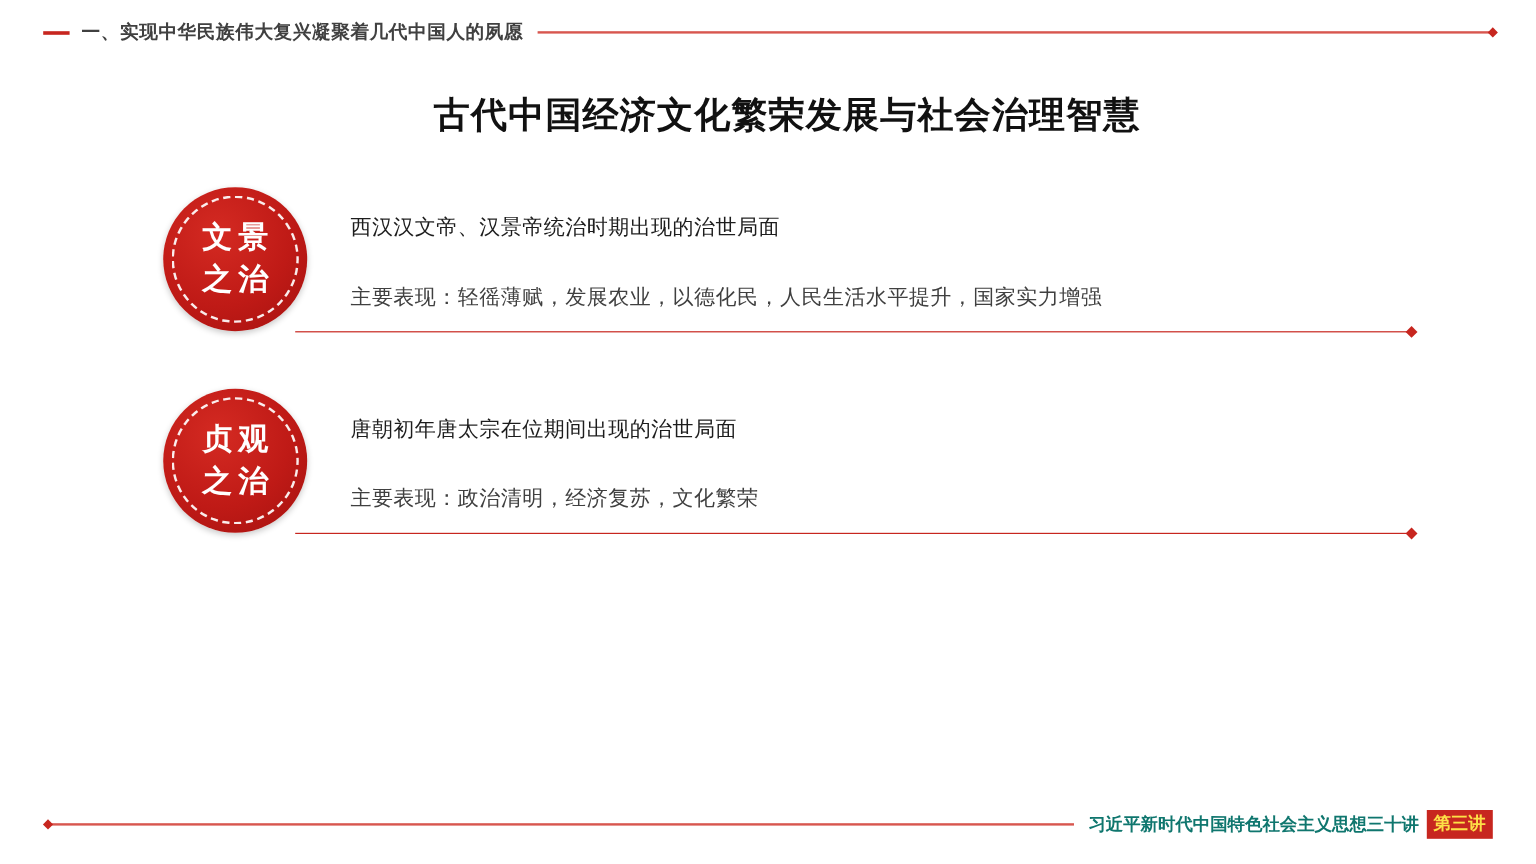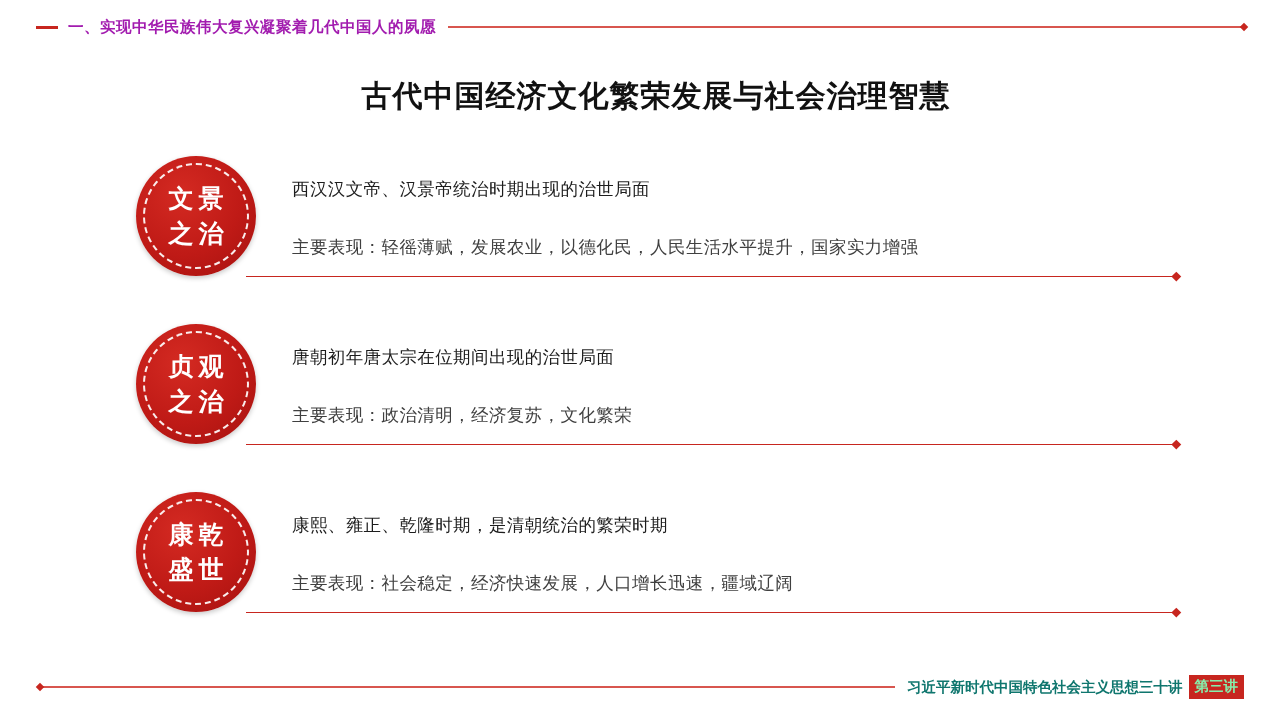--- a/index.html
+++ b/index.html
@@ -30,21 +30,21 @@
     width: 22px;
     height: 3px;
     background: #c7261f;
     margin-left: 36px;
     margin-right: 10px;
     flex: 0 0 auto;
   }
   .header-text {
     font-size: 15.5px;
     font-weight: bold;
-    color: #a21caf;
+    color: #404040;
     letter-spacing: 0.5px;
     white-space: nowrap;
     flex: 0 0 auto;
   }
   .header-rule {
     flex: 1 1 auto;
     height: 1.5px;
     background: #d8564f;
     margin-left: 12px;
     margin-right: 36px;
@@ -192,21 +192,21 @@
     font-size: 14.5px;
     font-weight: bold;
     color: #0f766e;
     white-space: nowrap;
     flex: 0 0 auto;
   }
   .footer-badge {
     margin-left: 6px;
     margin-right: 36px;
     background: #c7261f;
-    color: #86efac;
+    color: #fde047;
     font-size: 14.5px;
     font-weight: bold;
     padding: 2px 6px 3px 6px;
     white-space: nowrap;
     flex: 0 0 auto;
   }
 </style>
 </head>
 <body>
 
@@ -237,31 +237,20 @@
       <div class="badge-line">贞观</div>
       <div class="badge-line">之治</div>
     </div>
     <div class="text-area">
       <div class="line1">唐朝初年唐太宗在位期间出现的治世局面</div>
       <div class="line2">主要表现：政治清明，经济复苏，文化繁荣</div>
     </div>
     <div class="underline"></div>
   </div>
 
-  <div class="block">
-    <div class="badge">
-      <div class="badge-line">康乾</div>
-      <div class="badge-line">盛世</div>
-    </div>
-    <div class="text-area">
-      <div class="line1">康熙、雍正、乾隆时期，是清朝统治的繁荣时期</div>
-      <div class="line2">主要表现：社会稳定，经济快速发展，人口增长迅速，疆域辽阔</div>
-    </div>
-    <div class="underline"></div>
-  </div>
 
 </div>
 
 <div class="slide-footer">
   <div class="footer-rule"></div>
   <div class="footer-text">习近平新时代中国特色社会主义思想三十讲</div>
   <div class="footer-badge">第三讲</div>
 </div>
 
 </body></html>

